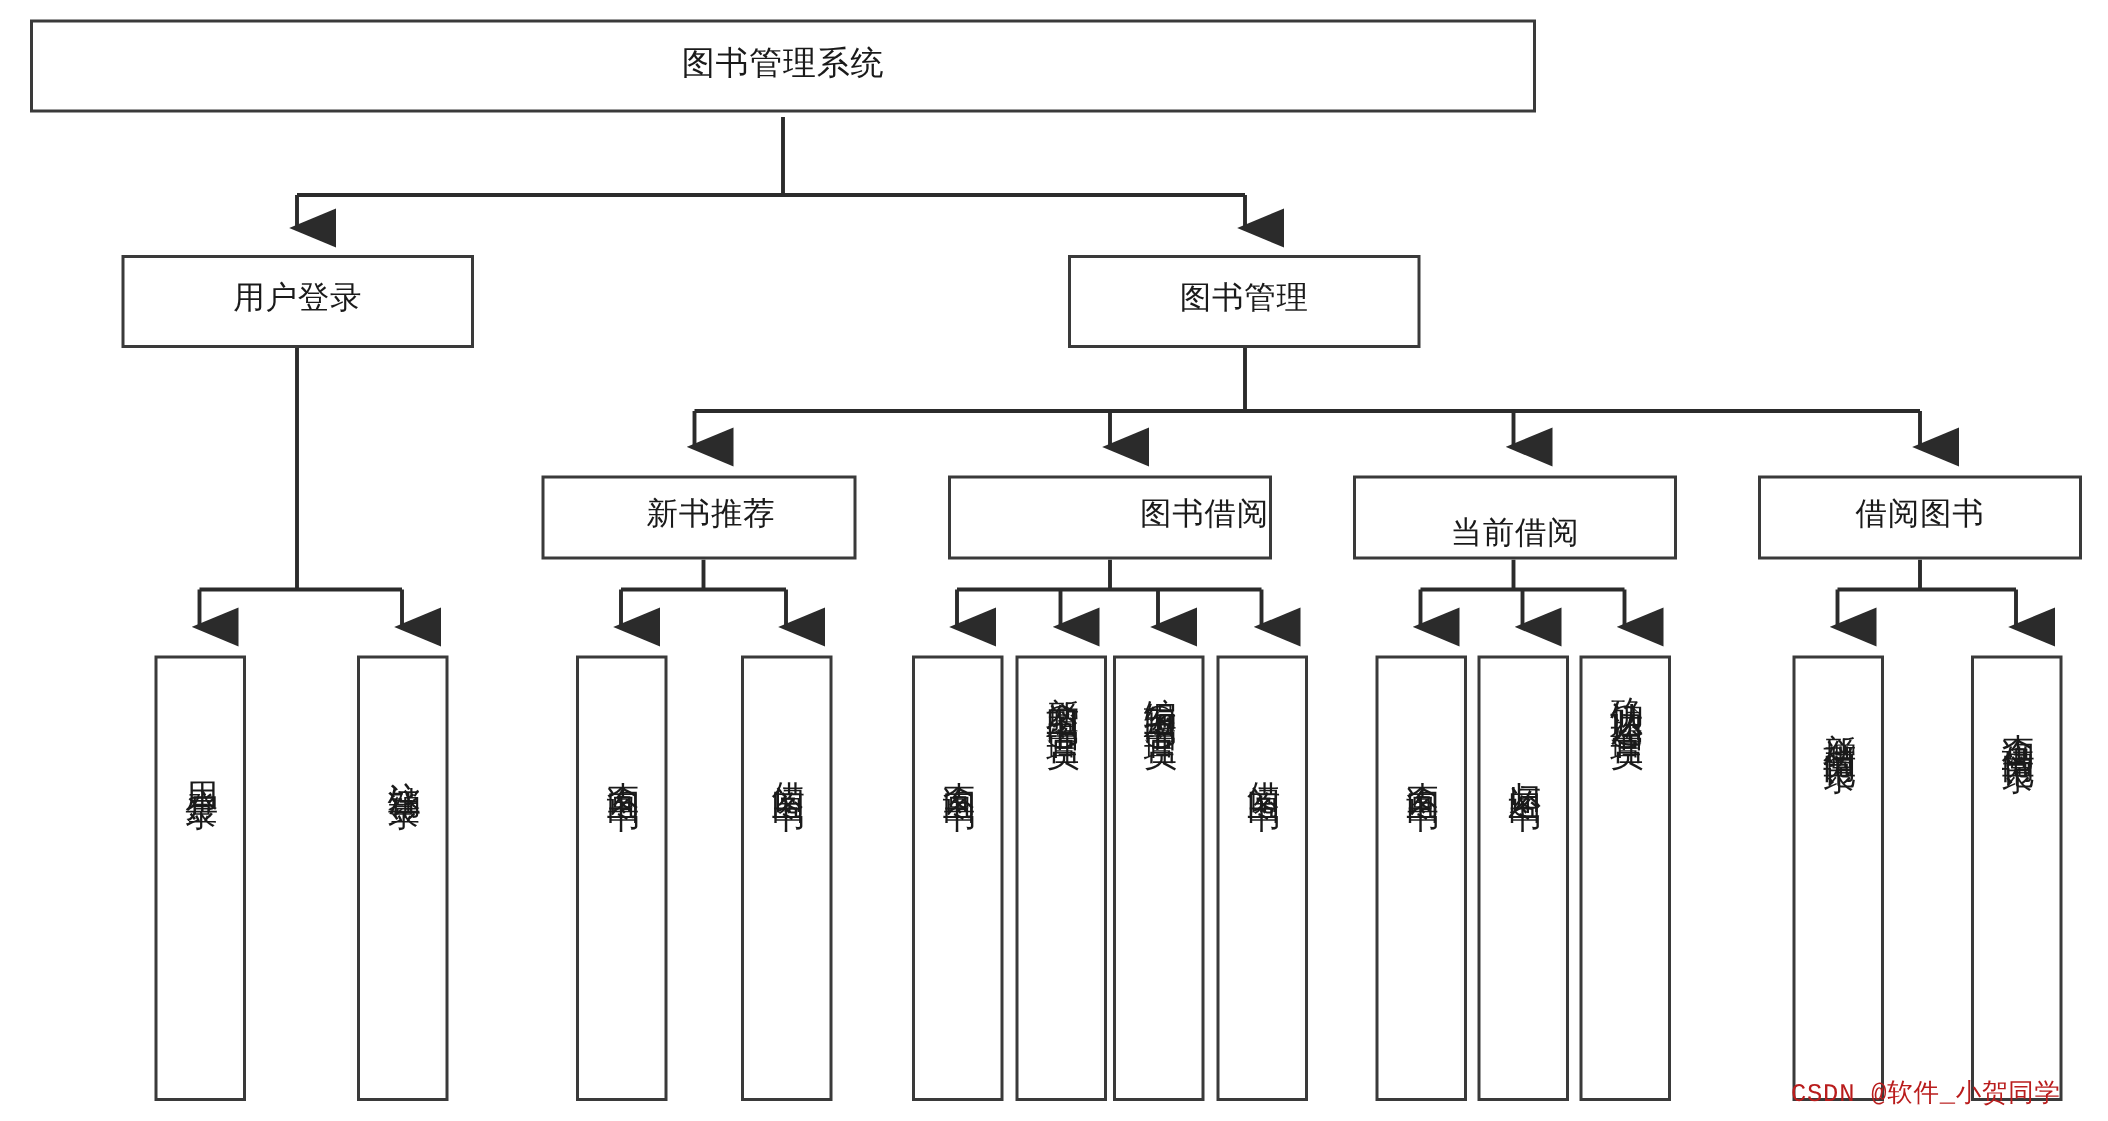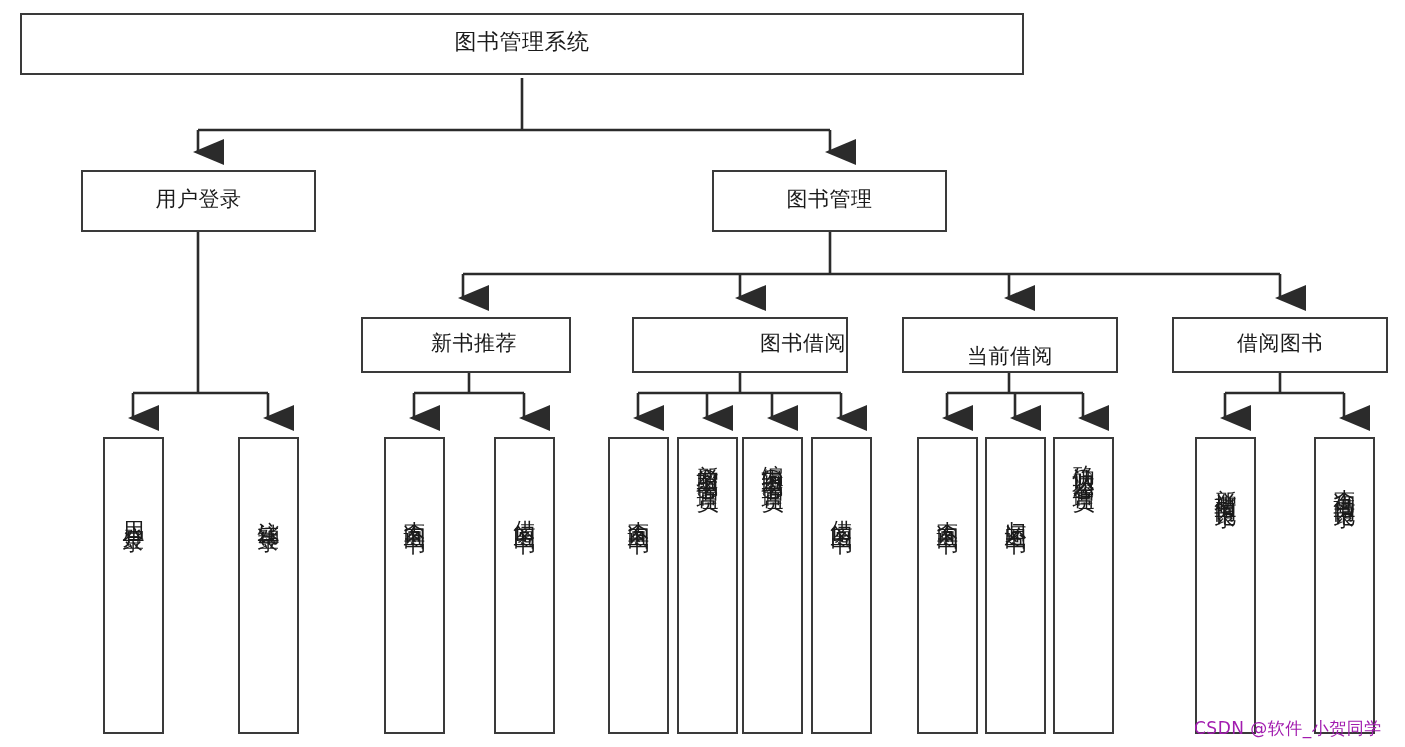--- a/index.html
+++ b/index.html
@@ -67,23 +67,24 @@
   }
   .node.vert.mid .label {
     margin-top: 56px;
   }
   .node.vert.tall .label {
     margin-top: 6px;
   }
   .watermark {
     position: absolute;
     font-size: 17px;
-    color: #a21caf;
+    color: #b91c1c;
     white-space: nowrap;
     letter-spacing: 0.5px;
+    font-family: Liberation Mono, monospace;
   }
 </style>
 </head>
 <body>
 
 <div id="canvas">
 
   <svg id="edges" viewBox="0 0 1405 747" xmlns="http://www.w3.org/2000/svg">
     <defs>
       <marker id="arrow" viewBox="0 0 12 12" refX="6" refY="10" markerWidth="12" markerHeight="12" orient="auto-start-reverse">

